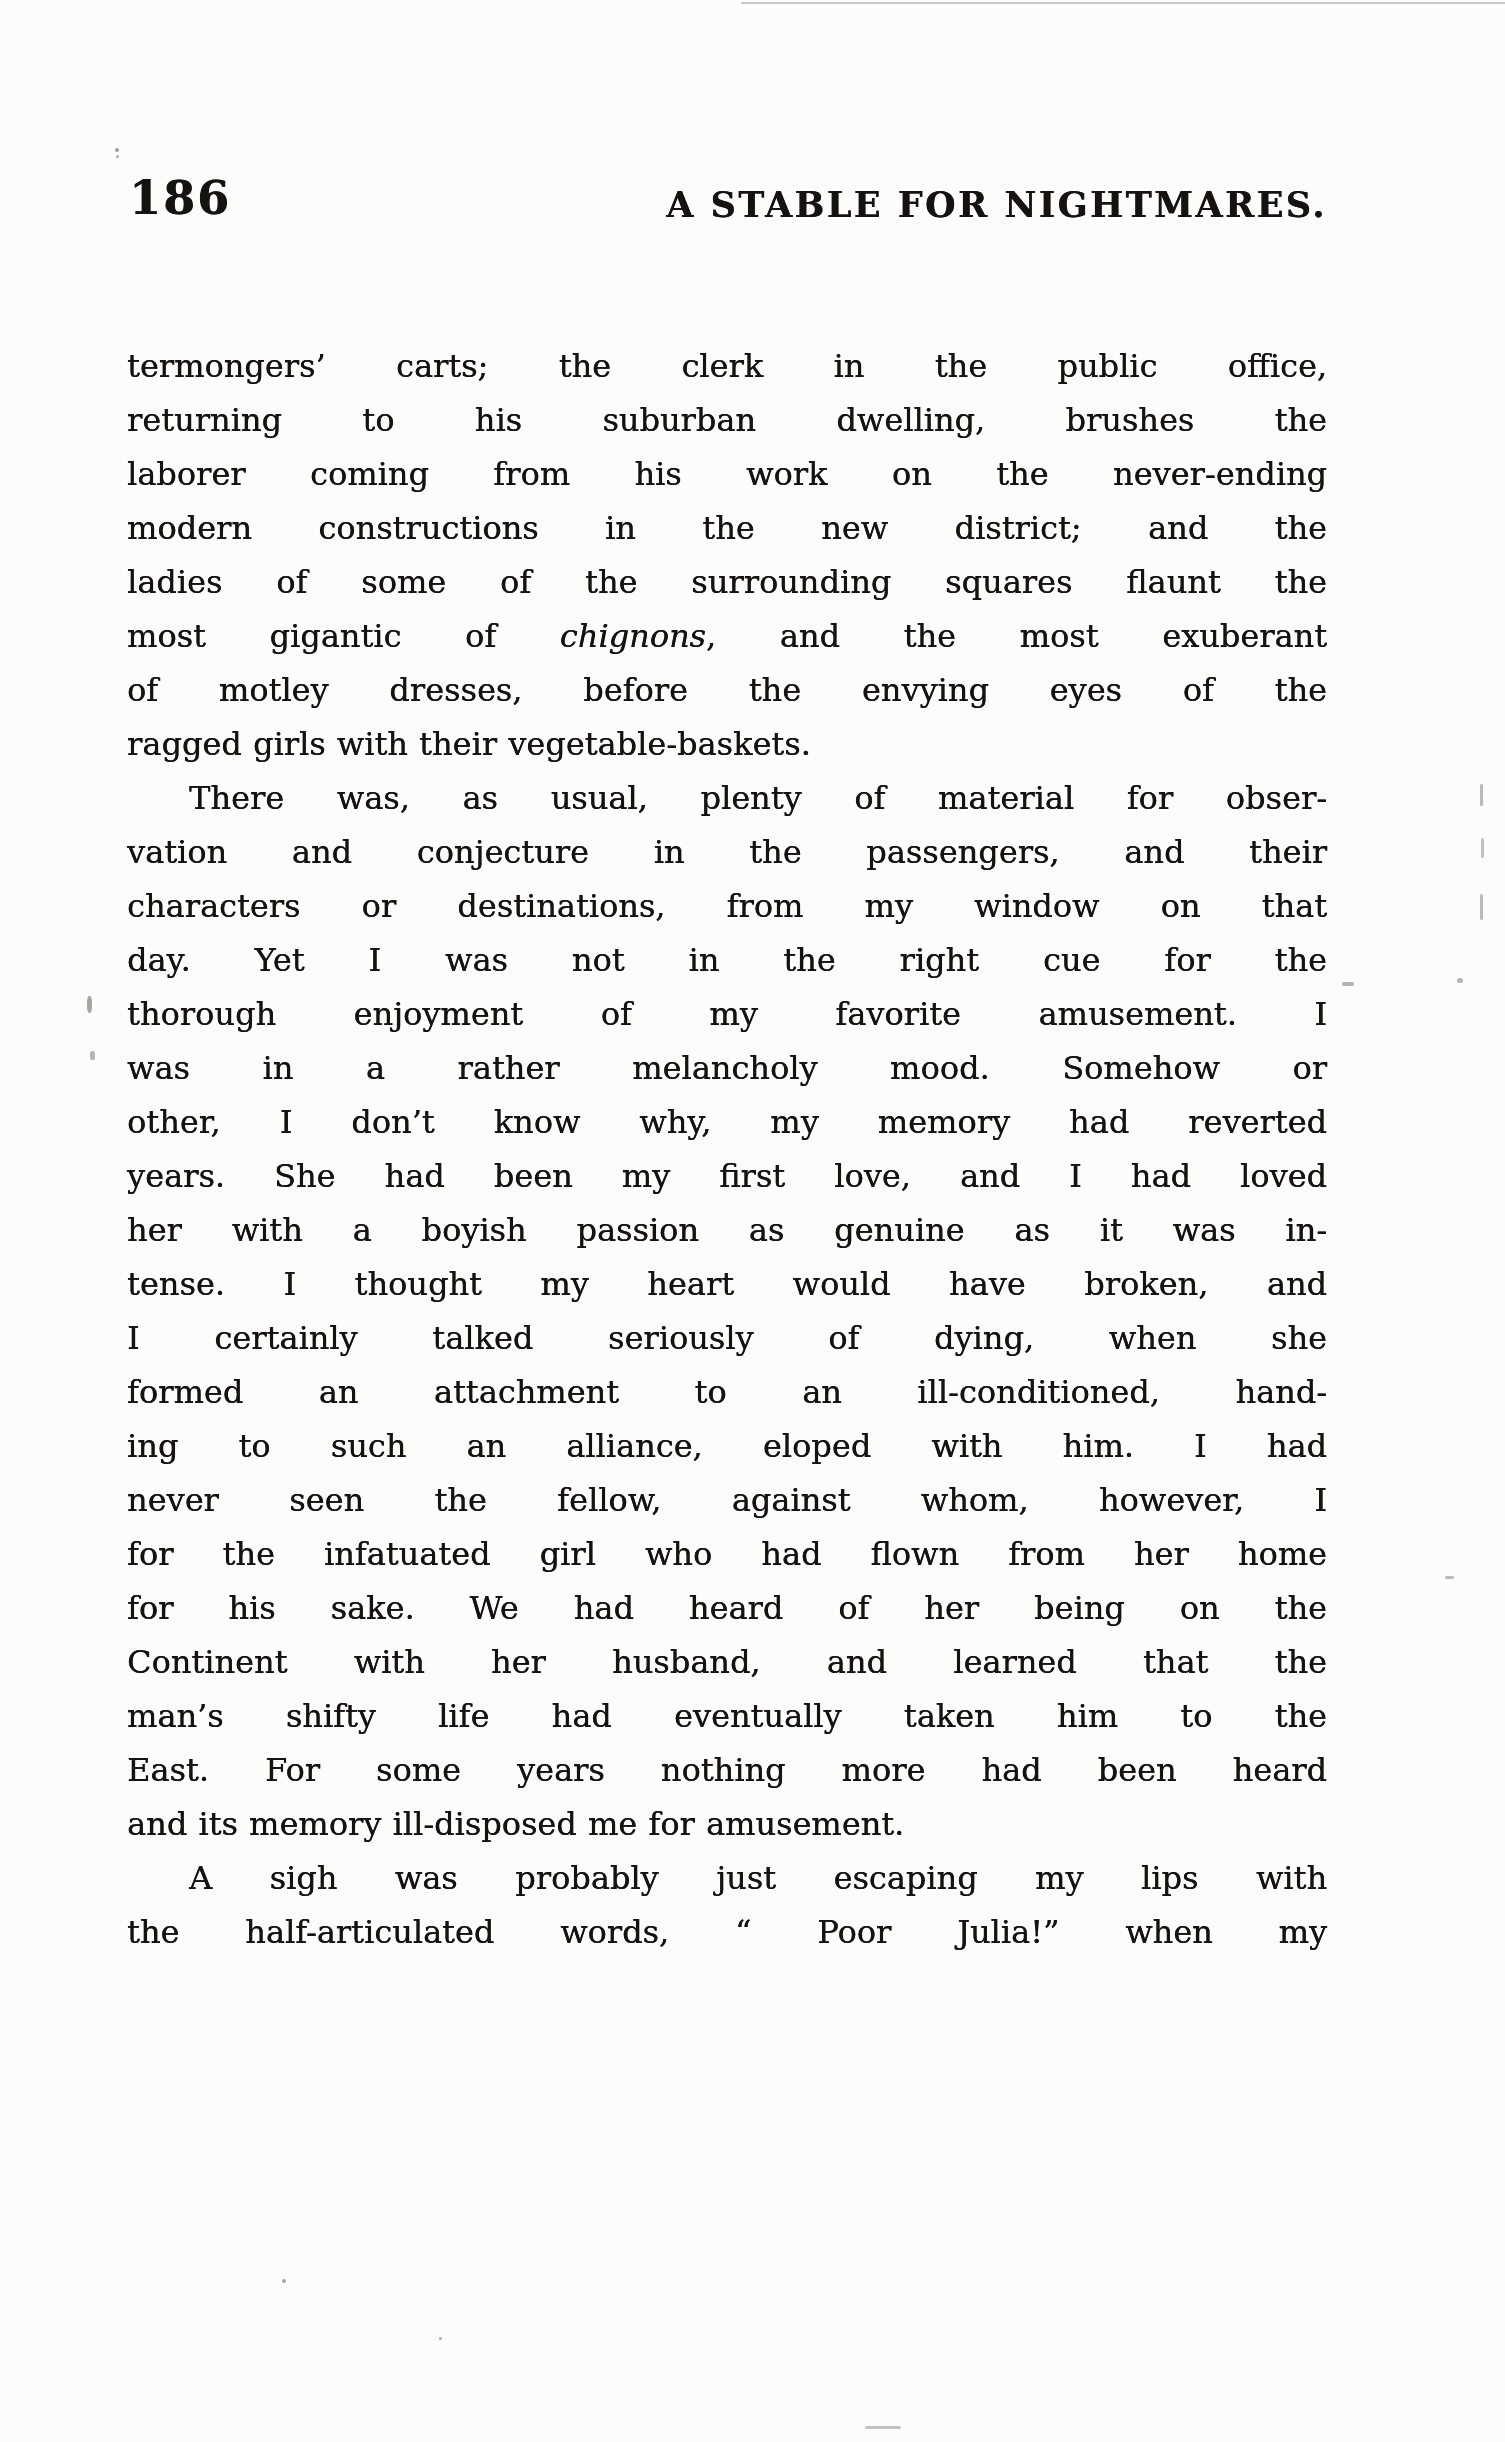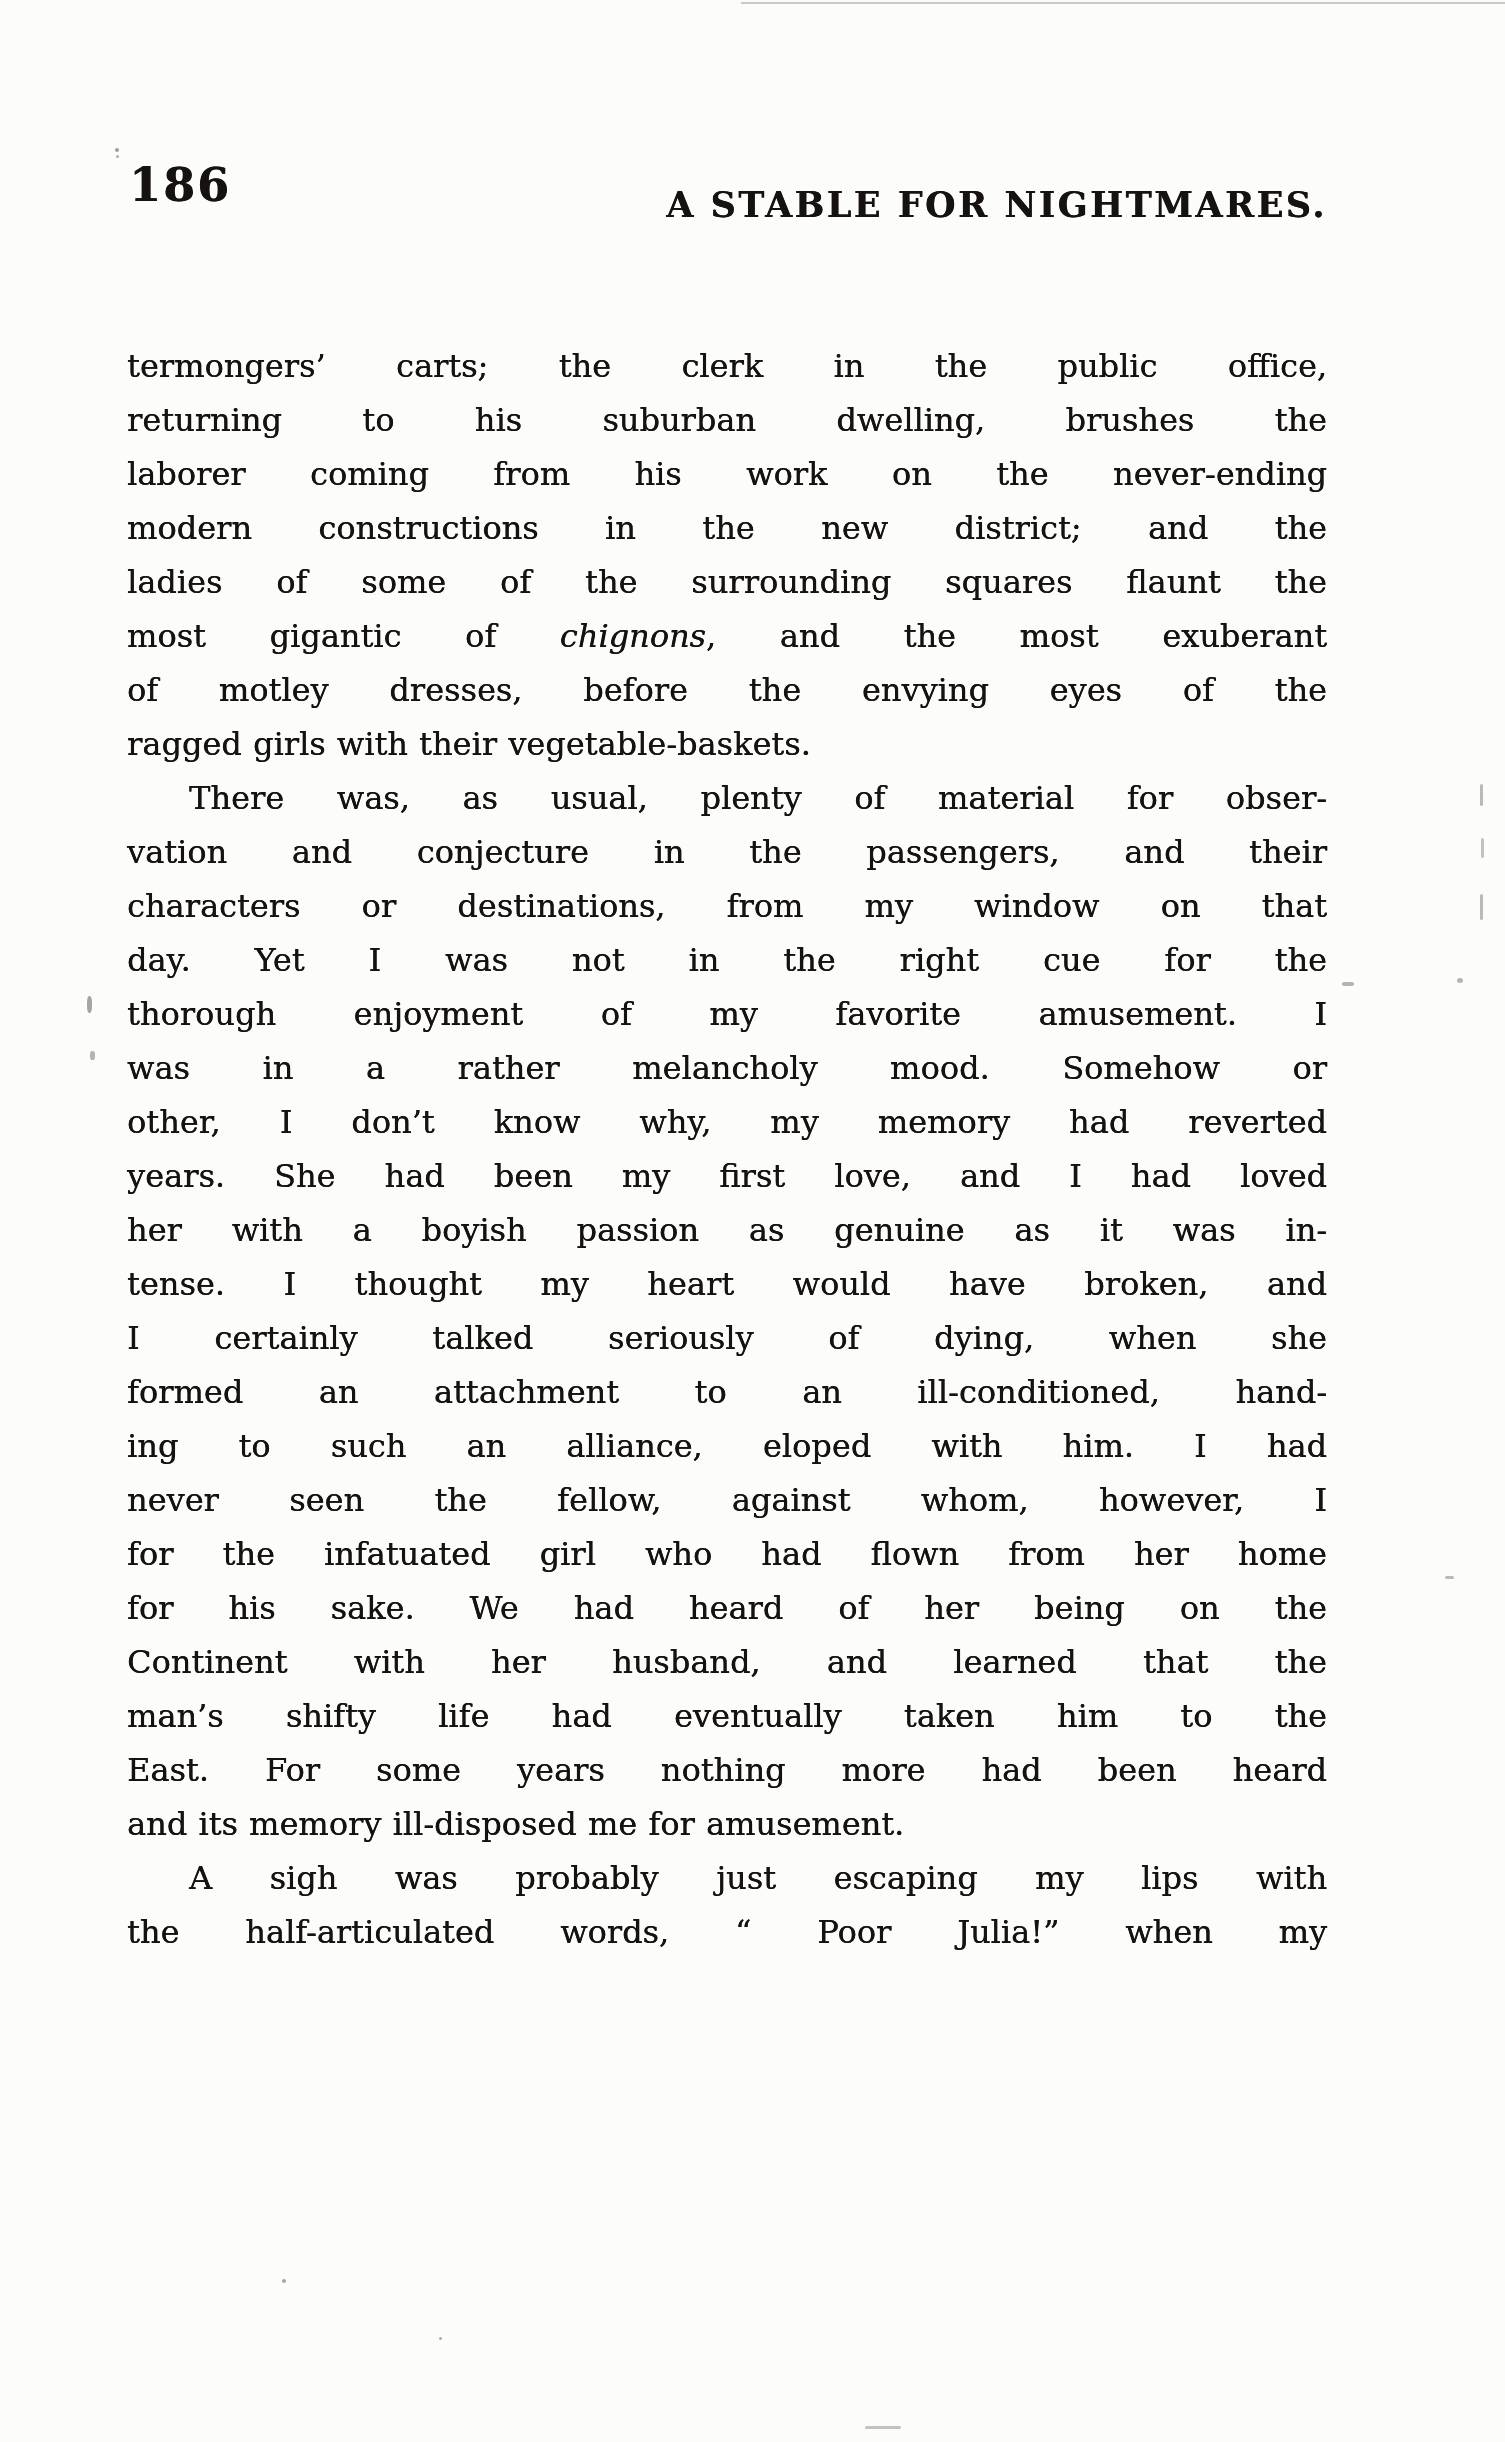--- a/index.html
+++ b/index.html
@@ -13,21 +13,21 @@
     height: 2443px;
     background: #fcfcfa;
     overflow: hidden;
     font-family: "DejaVu Serif", serif;
     color: #15120f;
   }
   
   .folio {
     position: absolute;
     left: 129px;
-    top: 162px;
+    top: 175px;
     font-size: 46px;
     font-weight: bold;
     letter-spacing: 2px;
     line-height: 1;
     text-shadow: 0.4px 0.4px 0 #15120f;
   }
   .running-title {
     position: absolute;
     left: 127px;
     top: 187px;

